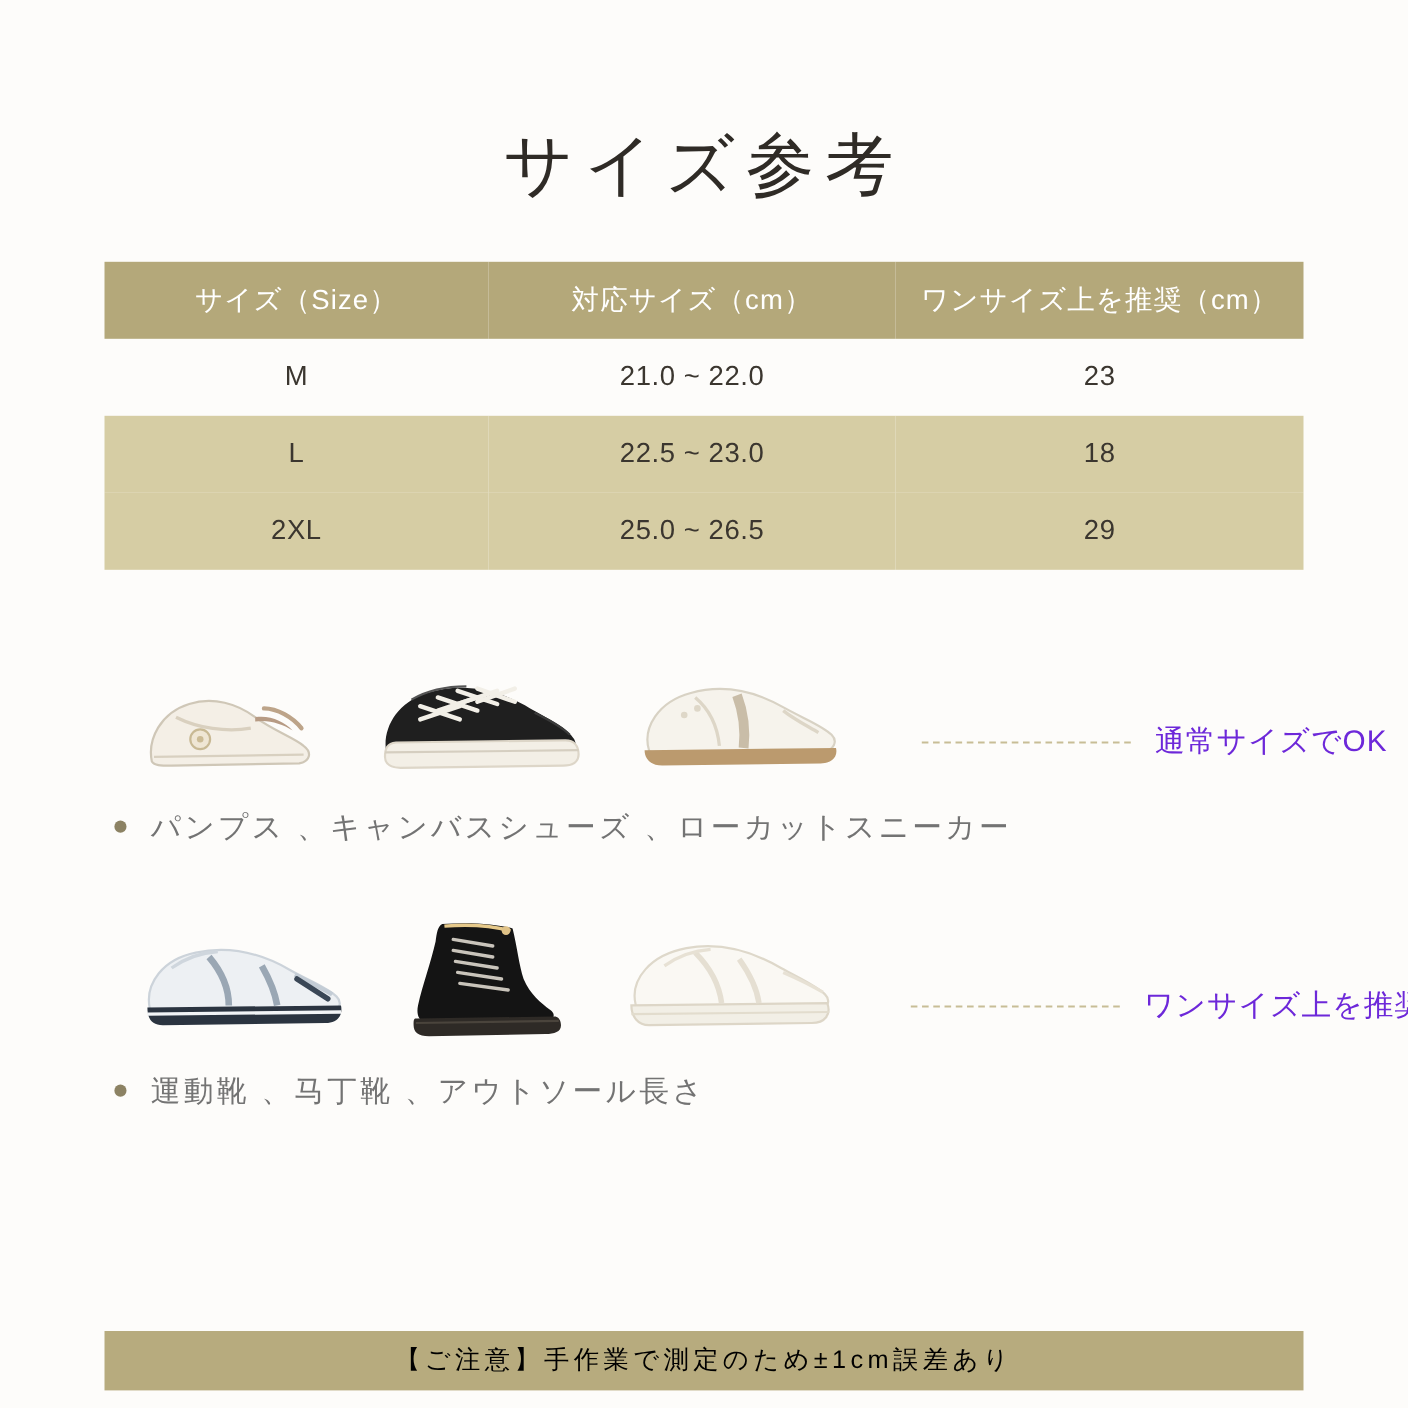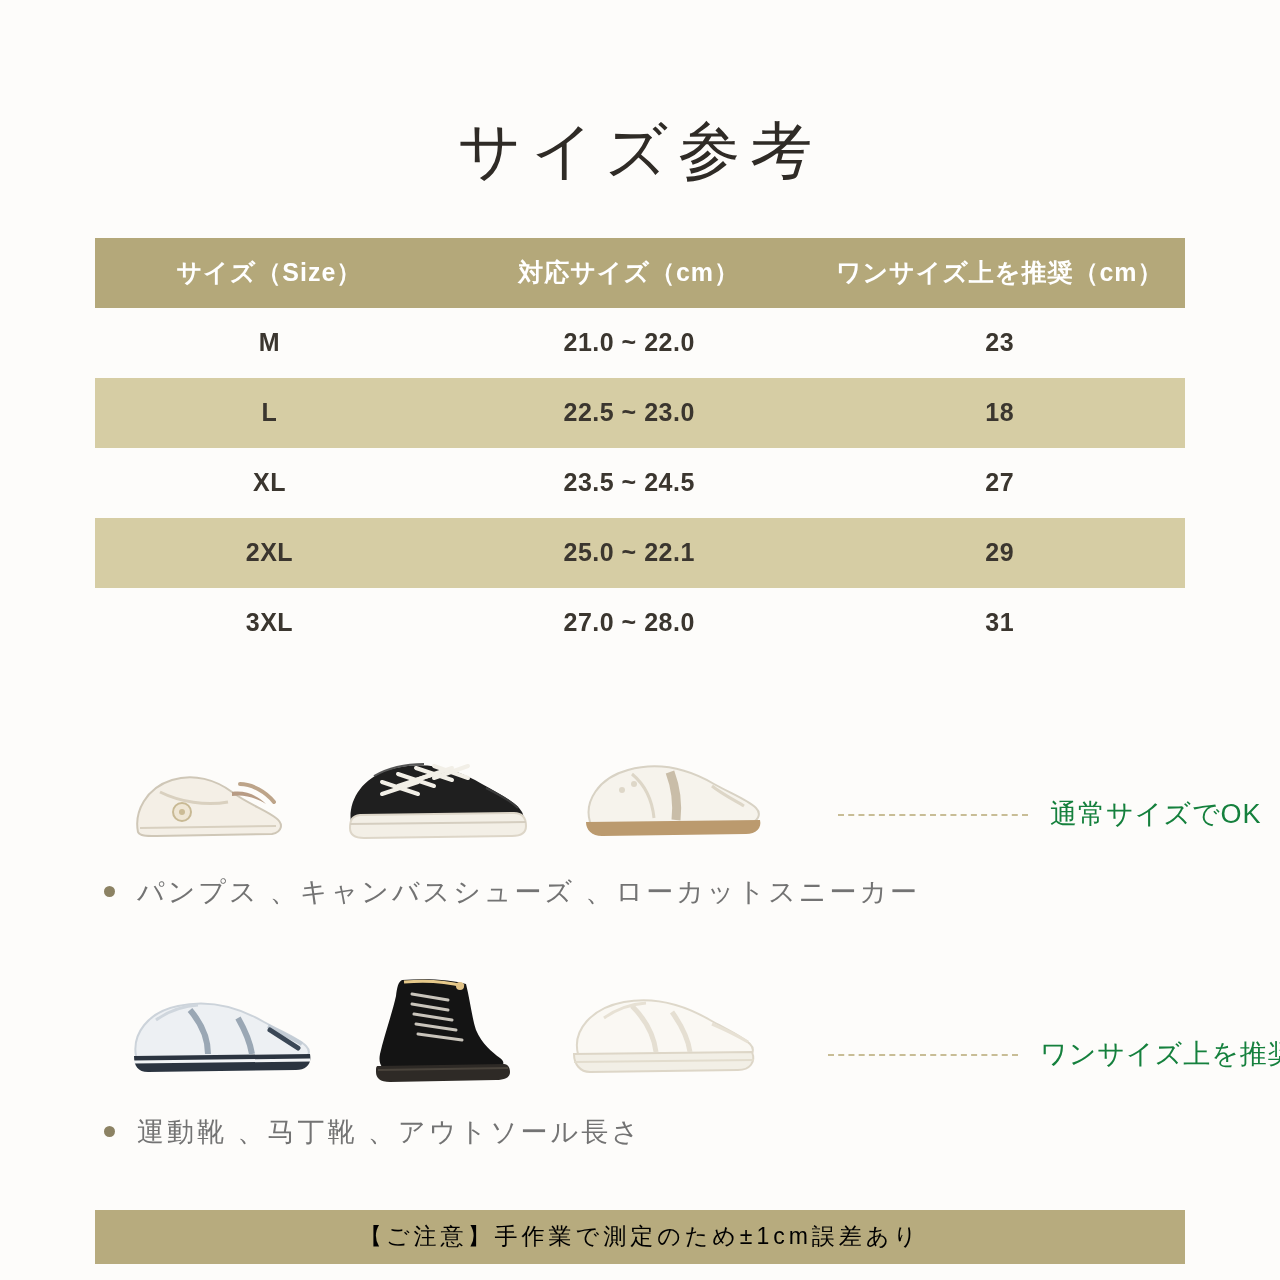--- a/index.html
+++ b/index.html
@@ -36,21 +36,21 @@
 
   
   .table {
     margin: 56px auto 0 auto;
     width: 1090px;
     border-collapse: collapse;
     table-layout: fixed;
   }
   .table th, .table td {
     text-align: center;
-    font-weight: 700;
+    font-weight: 400;
     color: #3b362f;
   }
   .table thead th {
     background: #b4a87a;
     color: #ffffff;
     font-size: 25px;
     letter-spacing: 1px;
     height: 68px;
     vertical-align: middle;
   }
@@ -93,21 +93,21 @@
     margin-bottom: 34px;
     width: 190px;
     border-top: 2px dashed #c8bd96;
     height: 0;
   }
   .rec-label {
     margin-left: 22px;
     margin-bottom: 18px;
     font-size: 27px;
     letter-spacing: 1px;
-    color: #15803d;
+    color: #6d28d9;
     white-space: nowrap;
   }
   .bullet-row {
     display: flex;
     align-items: center;
     margin-top: 24px;
     padding-left: 44px;
   }
   .bullet-dot {
     width: 11px;
@@ -163,34 +163,24 @@
       <tr>
         <td>M</td>
         <td>21.0 ~ 22.0</td>
         <td>23</td>
       </tr>
       <tr class="alt">
         <td>L</td>
         <td>22.5 ~ 23.0</td>
         <td>18</td>
       </tr>
-      <tr>
-        <td>XL</td>
-        <td>23.5 ~ 24.5</td>
-        <td>27</td>
-      </tr>
       <tr class="alt">
         <td>2XL</td>
-        <td>25.0 ~ 22.1</td>
+        <td>25.0 ~ 26.5</td>
         <td>29</td>
-      </tr>
-      <tr>
-        <td>3XL</td>
-        <td>27.0 ~ 28.0</td>
-        <td>31</td>
       </tr>
     </tbody>
   </table>
 
   <div class="rec-block first">
     <div class="rec-row">
 
       <div class="shoe">
         <svg width="180" height="110" viewBox="0 0 180 110">
           <g>

